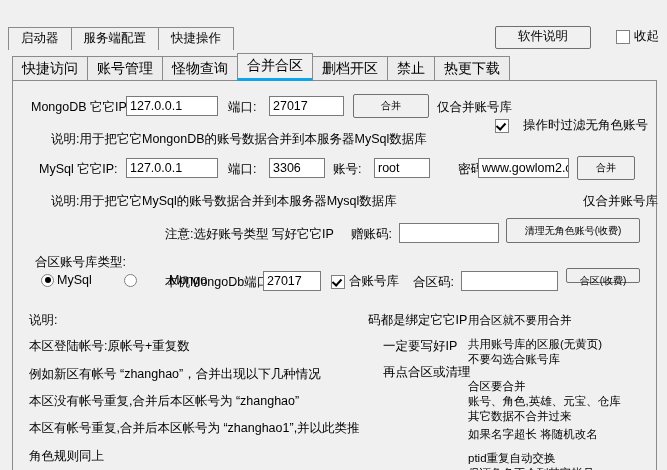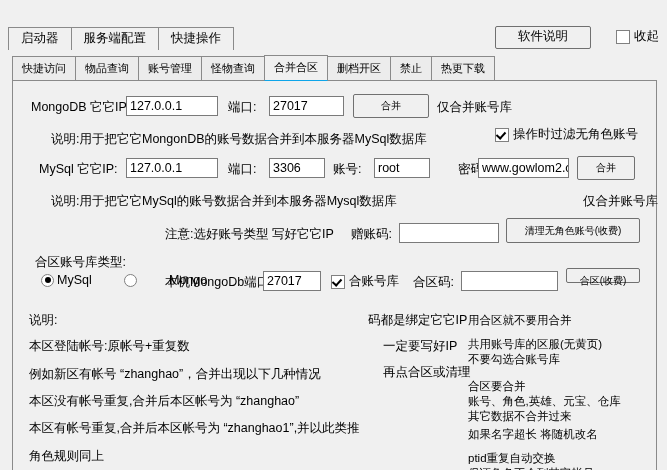--- a/index.html
+++ b/index.html
@@ -95,28 +95,28 @@
     top: 36px;
     display: flex;
     align-items: flex-end;
     height: 25px;
   }
   .subtab {
     border: 1px solid #8a8a8a;
     border-bottom: none;
     background: #ececec;
     padding: 4px 9px 5px 9px;
-    font-size: 11px;
+    font-size: 14px;
     margin-right: -1px;
     line-height: 15px;
     cursor: default;
   }
   .subtab.active {
     background: #f0f0f0;
-    border-bottom: 1px solid #0ea5e9;
+    border-bottom: 3px solid #0ea5e9;
     position: relative;
     z-index: 3;
   }
 
   
   .panel {
     position: absolute;
     left: 12px;
     top: 60px;
     width: 645px;
@@ -198,41 +198,40 @@
   </div>
 
   <div class="help-btn">软件说明</div>
   <div class="collapse-wrap">
     <span class="cb"></span>
     <span>收起</span>
   </div>
 
   <div class="subtabs">
     <div class="subtab"><span>快捷访问</span></div>
-    <div class="subtab"><span>物品查询</span></div>
     <div class="subtab"><span>账号管理</span></div>
     <div class="subtab"><span>怪物查询</span></div>
     <div class="subtab active"><span>合并合区</span></div>
     <div class="subtab"><span>删档开区</span></div>
     <div class="subtab"><span>禁止</span></div>
     <div class="subtab"><span>热更下载</span></div>
   </div>
 
   <div class="panel">
 
     <div class="lbl" style="left:18px; top:19px;">MongoDB 它它IP:</div>
     <div class="inp" style="left:113px; top:15px; width:92px;">127.0.0.1</div>
     <div class="lbl" style="left:215px; top:19px;">端口:</div>
     <div class="inp" style="left:256px; top:15px; width:75px;">27017</div>
     <div class="btn" style="left:340px; top:13px; width:76px; height:24px; line-height:22px;">合并</div>
     <div class="lbl" style="left:424px; top:19px;">仅合并账号库</div>
 
     <div class="lbl" style="left:38px; top:51px;">说明:用于把它它MongonDB的账号数据合并到本服务器MySql数据库</div>
 
-    <div class="chkrow" style="left:482px; top:45px;">
+    <div class="chkrow" style="left:482px; top:36px;gap:10px;">
       <span class="cb checked"></span>
       <span>操作时过滤无角色账号</span>
     </div>
 
     <div class="lbl" style="left:26px; top:81px;">MySql 它它IP:</div>
     <div class="inp" style="left:113px; top:77px; width:92px;">127.0.0.1</div>
     <div class="lbl" style="left:215px; top:81px;">端口:</div>
     <div class="inp" style="left:256px; top:77px; width:56px;">3306</div>
     <div class="lbl" style="left:320px; top:81px;">账号:</div>
     <div class="inp" style="left:361px; top:77px; width:56px;">root</div>

